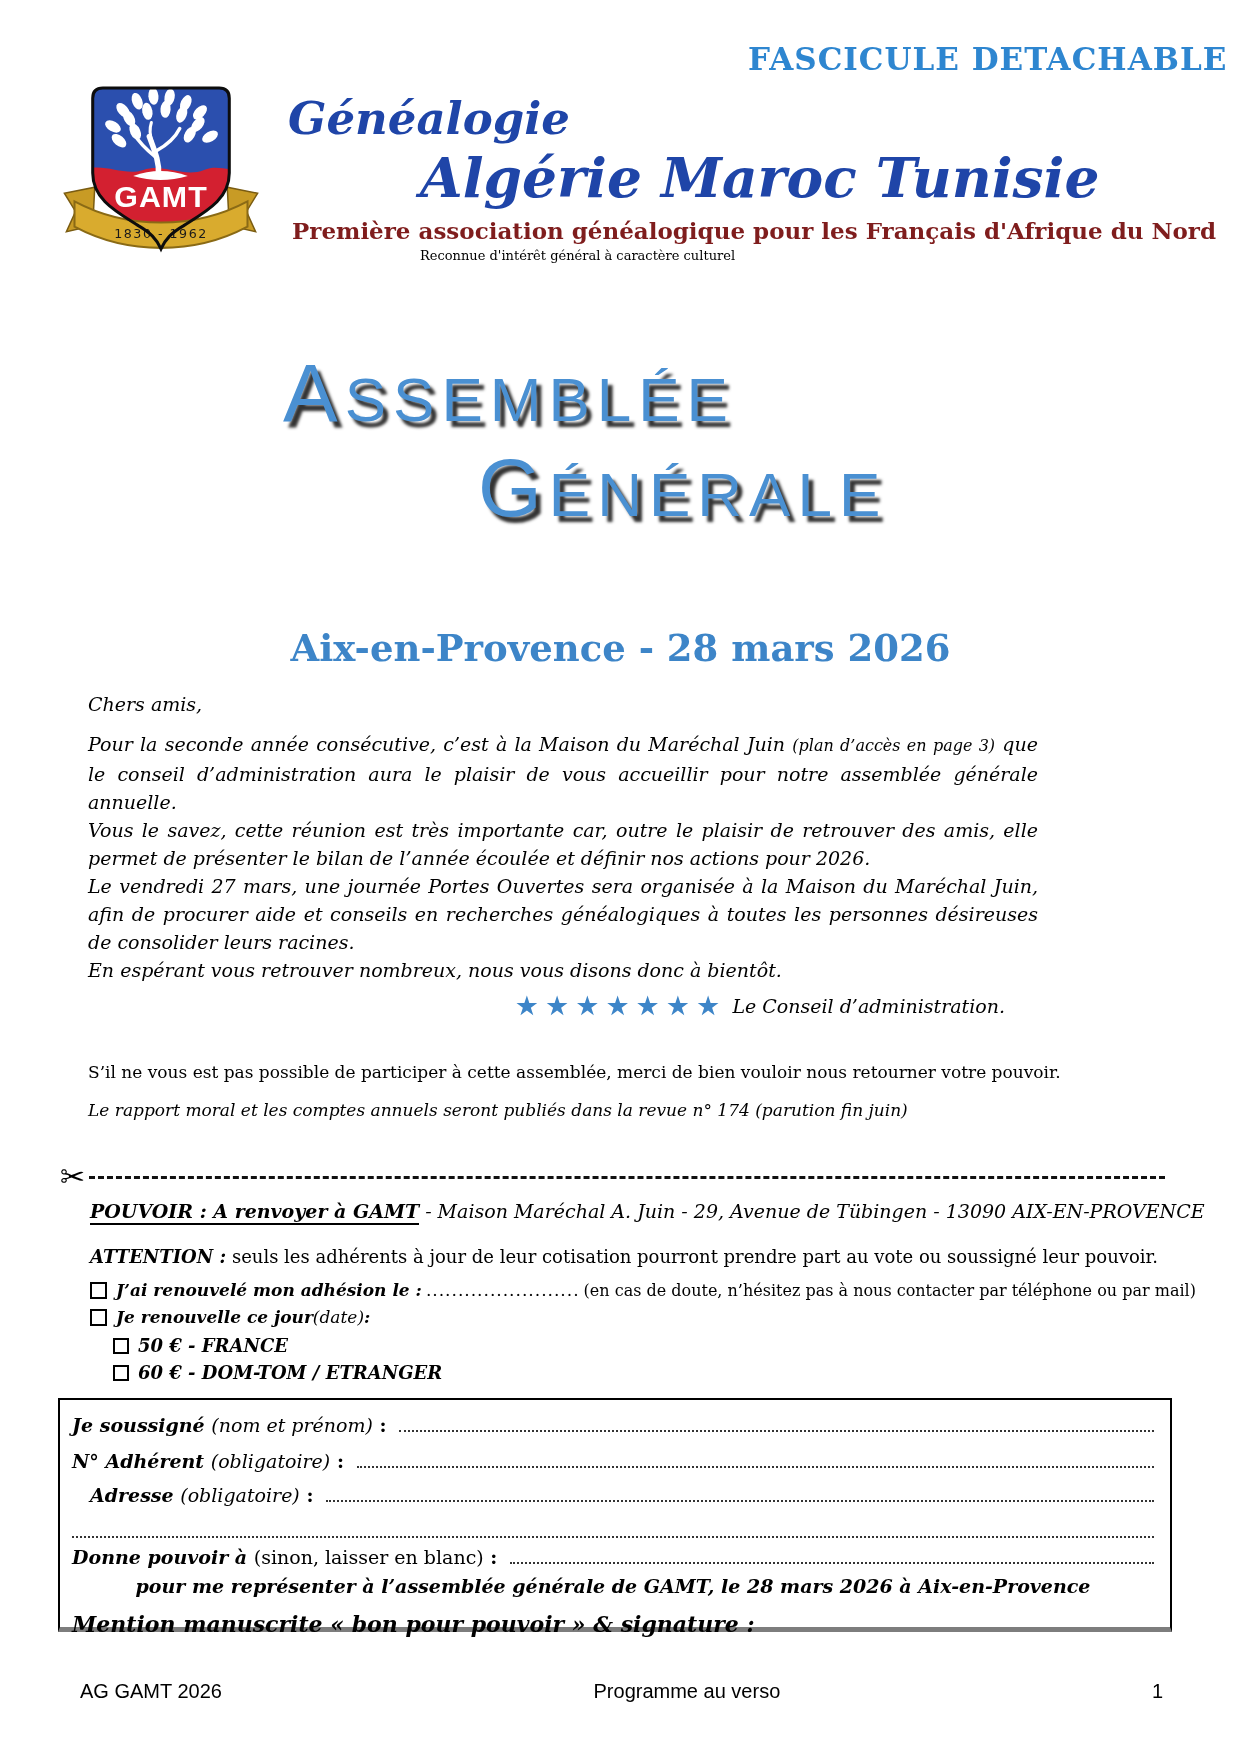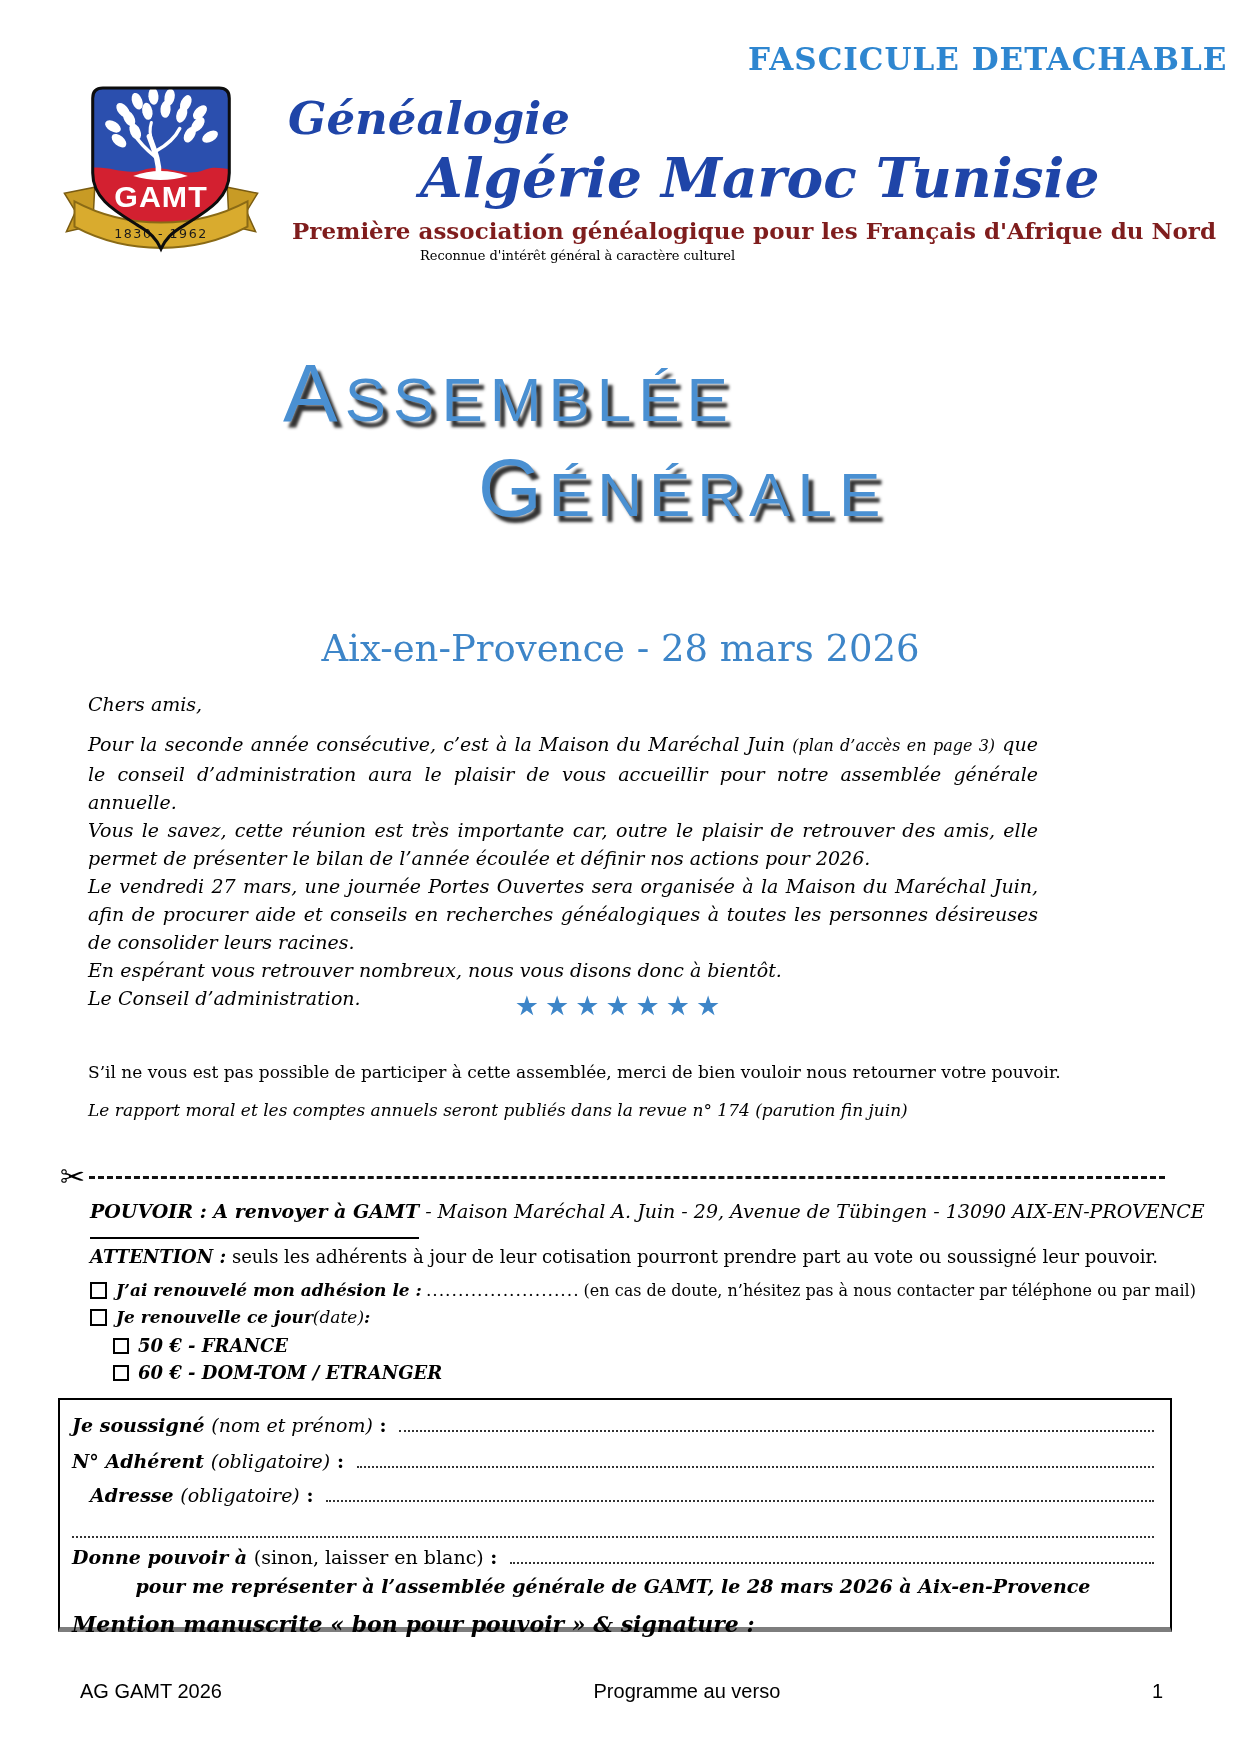--- a/index.html
+++ b/index.html
@@ -24,45 +24,45 @@
   
   .big-line{position:absolute;display:flex;align-items:baseline;color:#4a90d2;
             font-family:"Liberation Sans","DejaVu Sans",sans-serif;font-weight:400;
             letter-spacing:7px;text-shadow:5px 6px 3px #333;line-height:1;}
   .big-l1{left:283px;top:352px;}
   .big-l2{left:478px;top:447px;}
   .big-initial{font-size:82px;}
   .big-rest{font-size:62px;}
 
   .event-date{position:absolute;left:0;top:630px;width:1241px;text-align:center;
-              font-weight:normal;font-size:37px;line-height:1;color:#3d85c8;}
+              font-weight:bold;font-size:37px;line-height:1;color:#3d85c8;}
 
   
   .letter{position:absolute;left:88px;top:690px;width:950px;font-style:italic;
           font-size:19px;line-height:28px;}
   .letter .salutation{margin:0 0 12px 0;}
   .letter p.body{margin:0;text-align:justify;}
   .p1-small{font-size:16px;}
-  .signature{text-align:left;padding-right:25px;margin:0;}
+  .signature{text-align:right;padding-right:25px;margin:8px;}
 
   .stars{position:absolute;left:0;top:990px;width:1241px;text-align:center;
          font-family:"DejaVu Sans",sans-serif;font-size:27px;letter-spacing:6px;color:#3d85c8;}
 
   .notice1{position:absolute;left:88px;top:1062px;font-size:17px;white-space:nowrap;}
   .notice2{position:absolute;left:88px;top:1100px;font-size:17px;font-style:italic;white-space:nowrap;}
 
   
   .cutline{position:absolute;left:60px;top:1158px;width:1105px;height:38px;
            display:flex;align-items:center;}
   .scissors{font-family:"DejaVu Sans",sans-serif;font-size:30px;line-height:1;margin-right:4px;}
   .dashes{flex:1;height:0;border-top:3px dashed #111;}
 
   
   .pouvoir-heading{position:absolute;left:90px;top:1200px;font-size:19px;font-style:italic;white-space:nowrap;}
-  .ph-bold{font-weight:bold;border-bottom:2.5px solid #000;padding-bottom:15px;}
+  .ph-bold{font-weight:bold;border-bottom:2.5px solid #000;padding-bottom:1px;}
   .attention{position:absolute;left:90px;top:1246px;font-size:18px;white-space:nowrap;}
   .att-bold{font-weight:bold;font-style:italic;}
 
   .cb-row{position:absolute;display:flex;align-items:baseline;white-space:nowrap;}
   .cbx{width:13px;height:13px;border:2px solid #000;display:inline-block;
        align-self:center;margin-right:9px;flex:none;background:#fff;}
   .cb1{left:90px;top:1280px;}
   .cb2{left:90px;top:1307px;align-items:center;}
   .cb-opt1{left:113px;top:1335px;}
   .cb-opt2{left:113px;top:1362px;}

